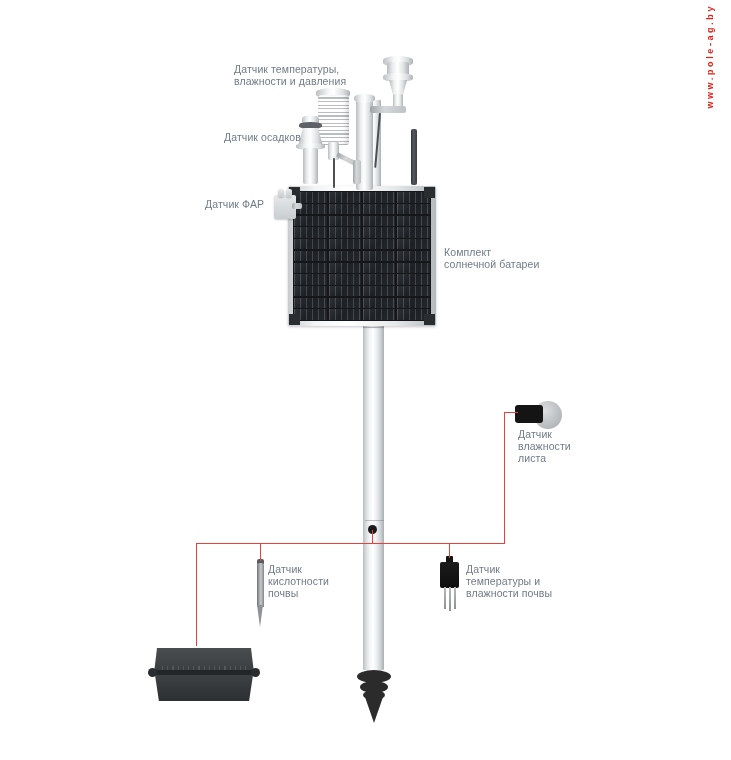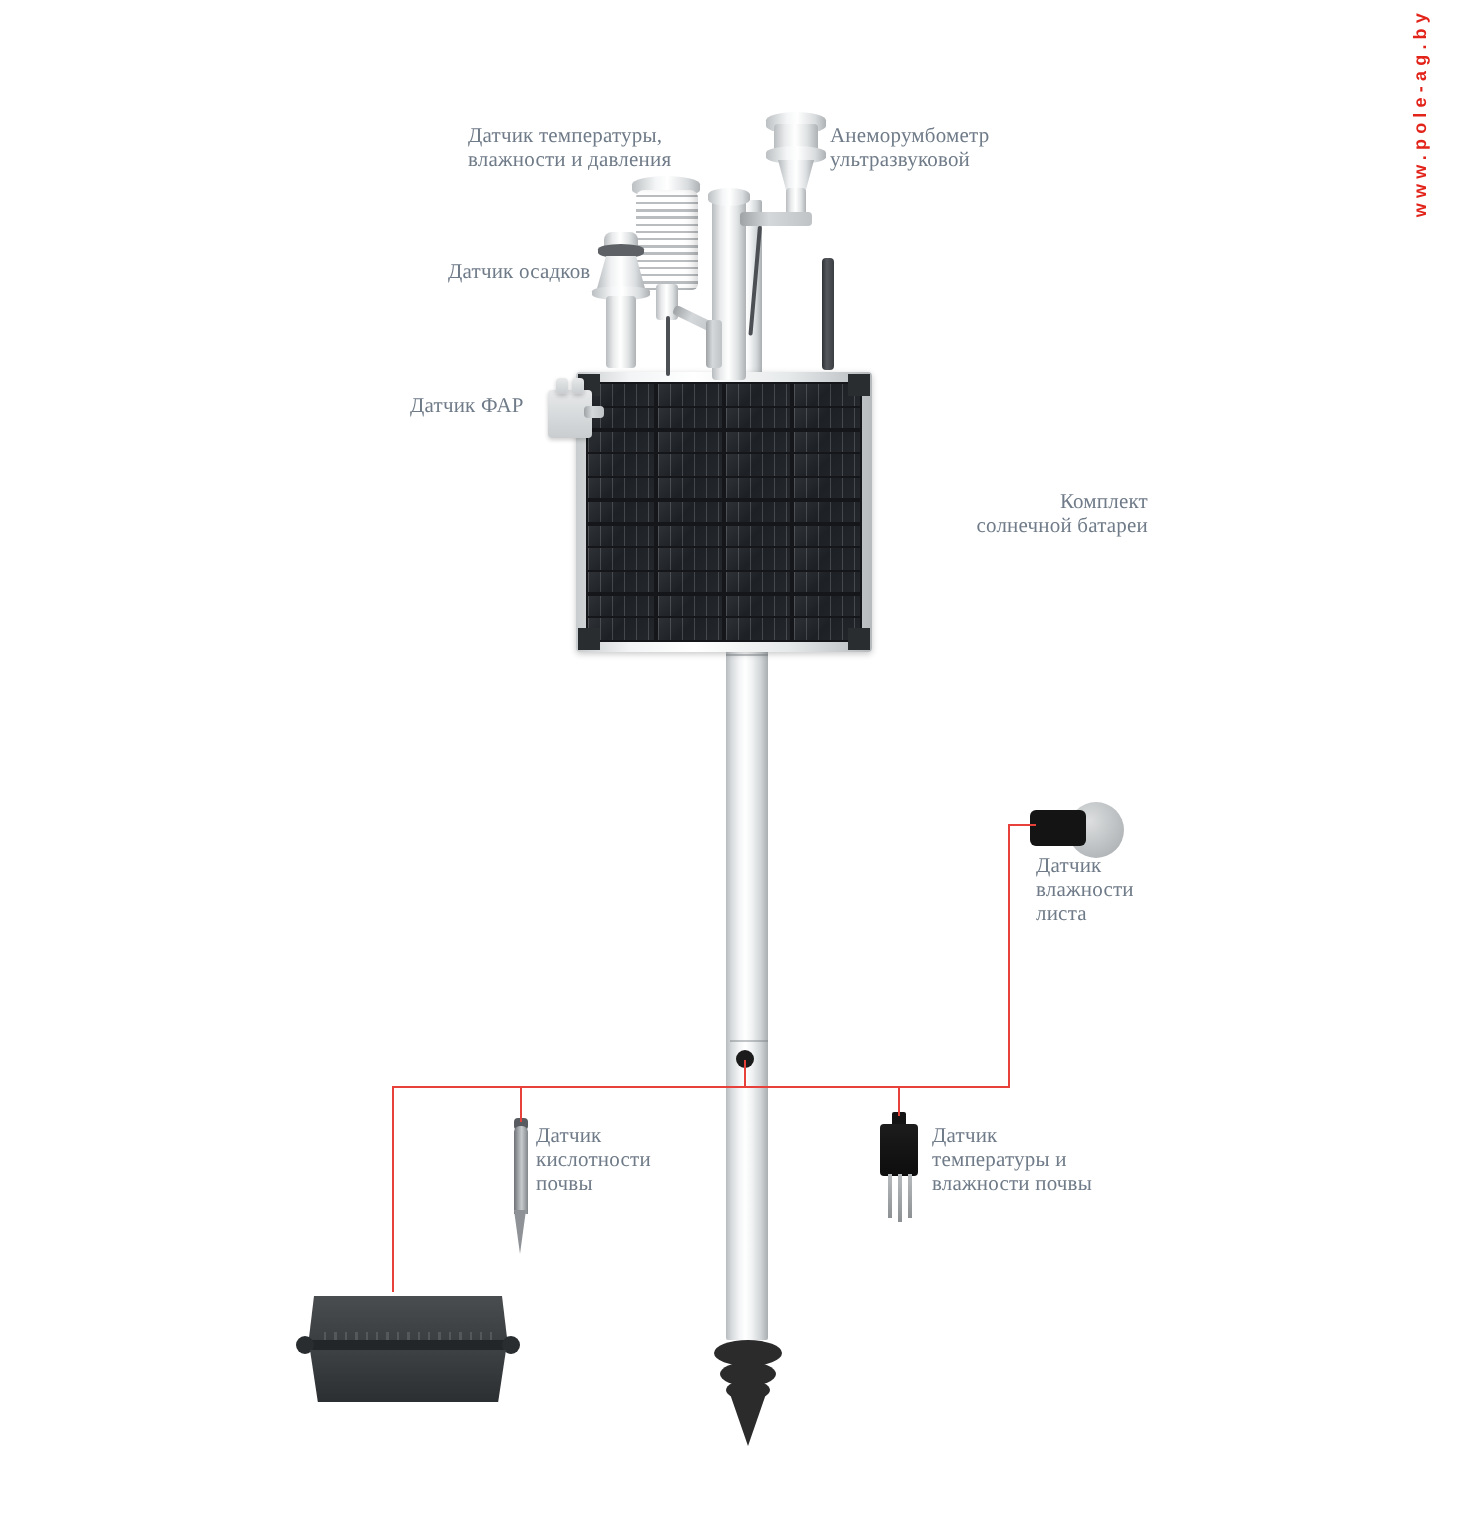--- a/index.html
+++ b/index.html
@@ -23,21 +23,21 @@
   }
 
   
   .label {
     position: absolute;
     color: #6f7b88;
     font-size: 10.5px;
     line-height: 12.2px;
     letter-spacing: 0.1px;
     white-space: pre-line;
-    font-family: Liberation Serif, serif;
+    font-family: Liberation Sans, sans-serif;
   }
 
   
   .wire {
     position: absolute;
     background: #e8403a;
   }
   .wire.h { height: 1.4px; }
   .wire.v { width: 1.4px; }
 
@@ -377,29 +377,27 @@
 
   <div class="wire v" style="left:260px; top:543px; height:18px;"></div>
 
   <div class="wire v" style="left:449px; top:543px; height:15px;"></div>
 
   <div class="wire v" style="left:196px; top:543px; height:103px;"></div>
 
   <div class="label" style="left:234px; top:63px; width:180px;">Датчик температуры,
 влажности и давления</div>
 
-  <div class="label" style="left:415px; top:63px; width:130px;">Анеморумбометр
-ультразвуковой</div>
 
   <div class="label" style="left:224px; top:131px; width:120px;">Датчик осадков</div>
 
 
   <div class="label" style="left:205px; top:198px; width:100px;">Датчик ФАР</div>
 
-  <div class="label" style="left:444px; top:246px; width:130px;text-align:right;">Комплект
+  <div class="label" style="left:444px; top:246px; width:130px;">Комплект
 солнечной батареи</div>
 
   <div class="label" style="left:518px; top:428px; width:90px;">Датчик
 влажности
 листа</div>
 
   <div class="label" style="left:268px; top:563px; width:90px;">Датчик
 кислотности
 почвы</div>
 

